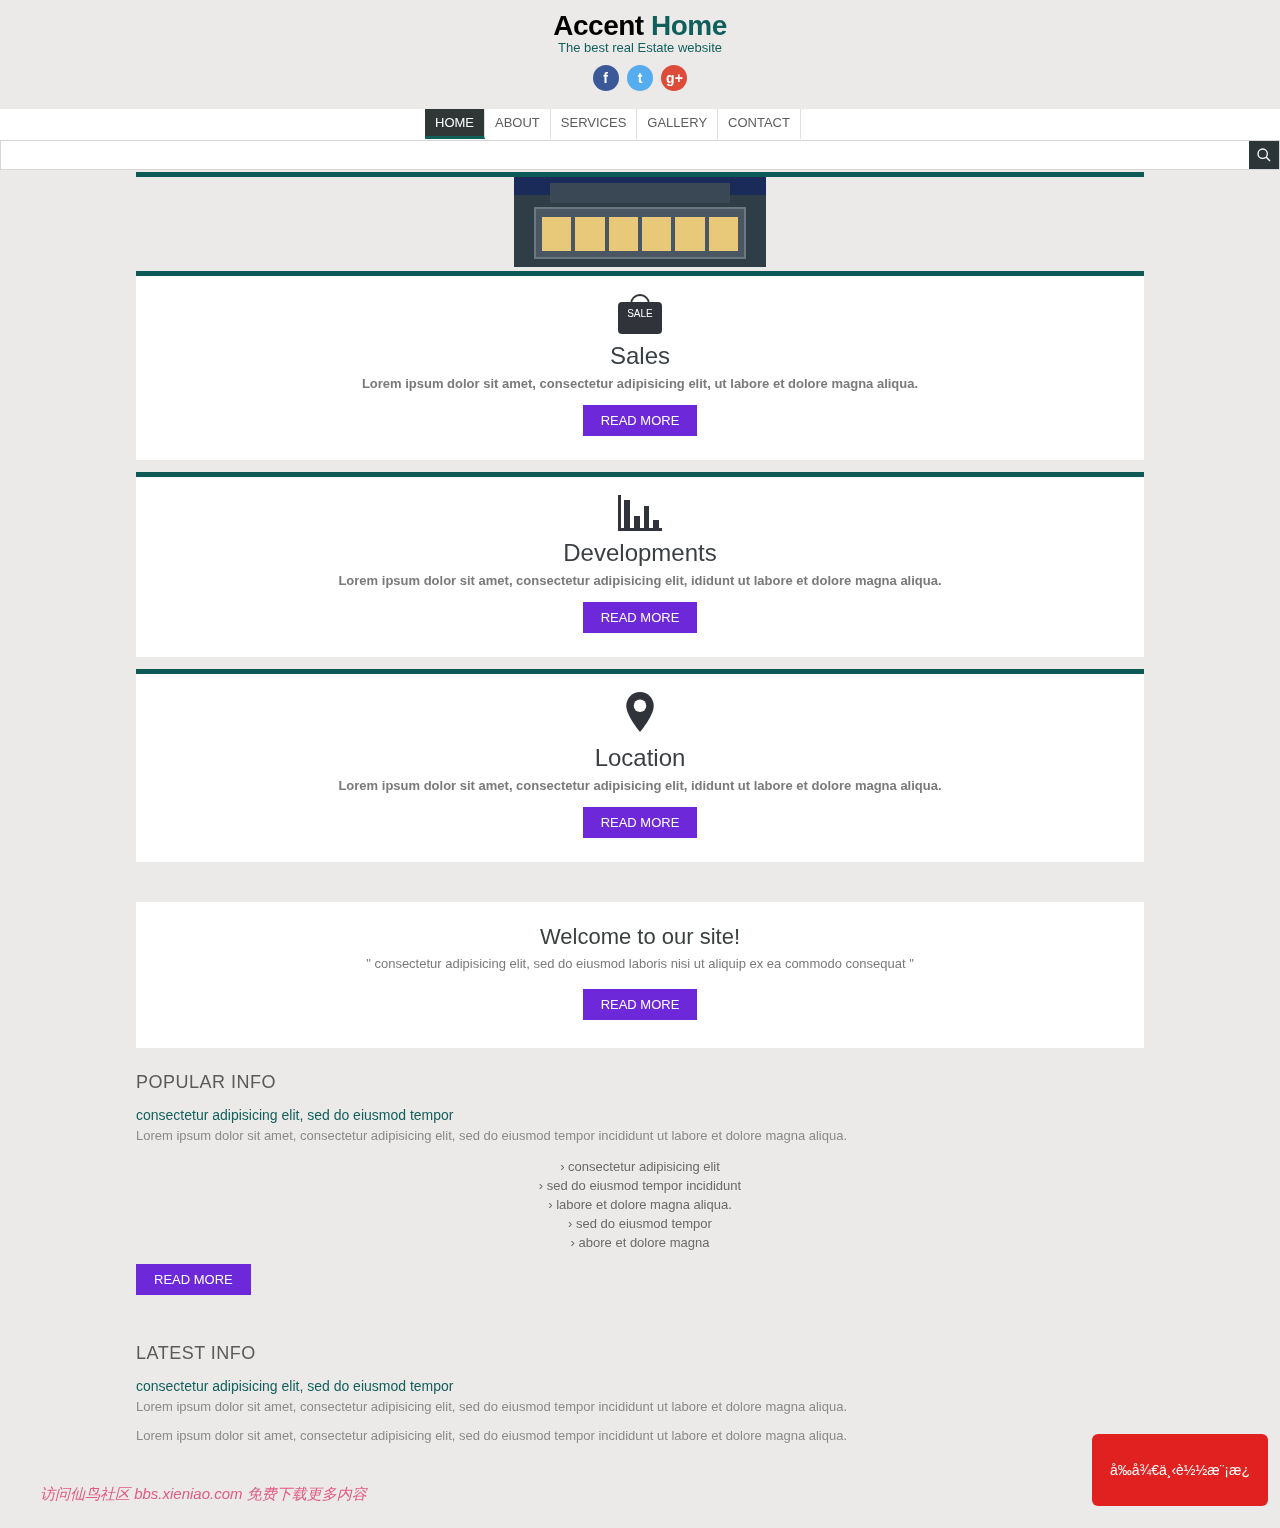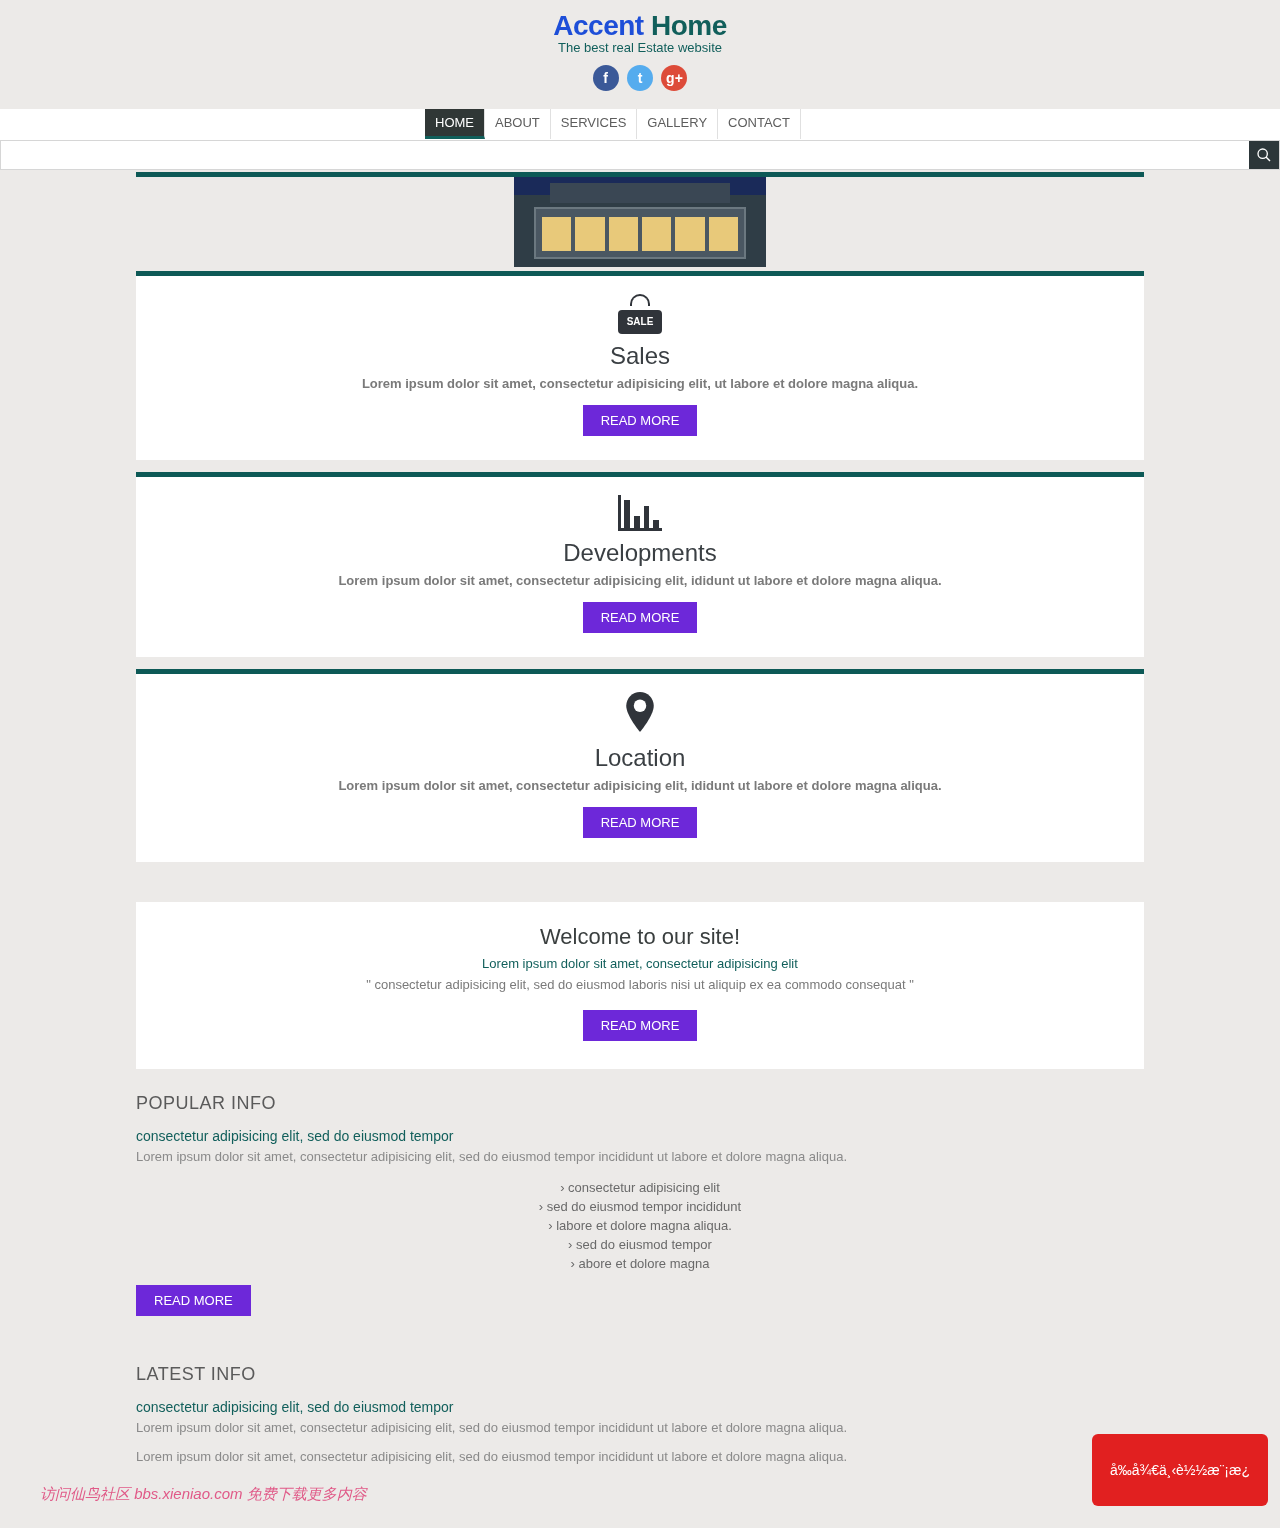--- a/index.html
+++ b/index.html
@@ -1,20 +1,20 @@
 <!DOCTYPE html>
 <html><head>
 <meta charset="utf-8">
 <style>
 * { margin:0; padding:0; box-sizing:border-box; }
 body { font-family: Arial, sans-serif; background:#eceae8; color:#4a4a4a; }
 .container { max-width:1008px; margin:0 auto; }
 .top-header { text-align:center; padding:10px 0 18px; }
 .brand { font-size:28px; font-weight:700; letter-spacing:-.5px; }
-.brand .a1 { color:#1d4ed8; }
+.brand .a1 { color:#000000; }
 .brand .a2 { color:#115f5b; }
 .tagline { color:#115f5b; font-size:13px; margin-top:-2px; }
 .socials { margin-top:10px; }
 .sicon { display:inline-block; width:26px; height:26px; border-radius:50%; margin:0 2px; color:#fff; text-align:center; line-height:26px; font-size:14px; font-weight:700; cursor:pointer; }
 .s-fb { background:#3b5998; }
 .s-tw { background:#55acee; }
 .s-gp { background:#dd4b39; }
 .navbar-wrap { background:#fff; }
 .nav { max-width:430px; margin:0 auto; }
 .nav-row { display:flex; flex-wrap:wrap; }
@@ -46,21 +46,21 @@
 .info-sec p.desc { color:#8a8a8a; font-size:13px; margin-bottom:14px; }
 .info-sec ul { list-style:none;text-align:center; }
 .info-sec li { color:#6a6a6a; font-size:13px; padding:2px 0; }
 .info-sec li::before { content:"› "; }
 .info-sec .btn { margin:12px 0 18px; }
 .latest { margin-top:6px; }
 .floating-badge { position:fixed; right:12px; bottom:22px; background:#e12020; color:#fff; font-size:14px; padding:28px 18px; border-radius:6px; cursor:pointer; }
 .watermark { position:fixed; left:40px; bottom:24px; color:#e05a88; font-size:15px; font-style:italic; pointer-events:none; }
 .sale-tag { width:44px; height:40px; position:relative; }
 .sale-tag .hanger { width:20px; height:12px; border:2px solid #30343a; border-bottom:none; border-radius:10px 10px 0 0; position:absolute; left:50%; top:0; transform:translateX(-50%); }
-.sale-tag .plate { position:absolute; left:0; right:0; bottom:0; height:24px; background:#30343a; border-radius:4px; color:#fff; font-size:10px; text-align:center; line-height:24px; font-weight:700; }
+.sale-tag .plate { position:absolute; left:0; right:0; bottom:0; height:32px; background:#30343a; border-radius:4px; color:#fff; font-size:10px; text-align:center; line-height:24px; font-weight:400; }
 .bars-icon { width:44px; height:36px; display:flex; align-items:flex-end; gap:4px; border-left:3px solid #30343a; border-bottom:3px solid #30343a; padding:0 3px 0 3px; }
 .bars-icon span { width:8px; background:#30343a; }
 .bars-icon span:nth-child(1){height:28px}
 .bars-icon span:nth-child(2){height:12px}
 .bars-icon span:nth-child(3){height:22px}
 .bars-icon span:nth-child(4){height:8px}
 .pin-icon svg { width:30px; height:40px; }
 </style>
 </head>
 <body>
@@ -143,21 +143,20 @@
           </svg>
       </div>
       <h3>Location</h3>
       <p>Lorem ipsum dolor sit amet, consectetur adipisicing elit, ididunt ut labore et dolore magna aliqua.</p>
       <a class="btn" href="#">READ MORE</a>
     </div>
   </div>
 
   <div class="welcome">
     <h2>Welcome to our site!</h2>
-    <div class="sub">Lorem ipsum dolor sit amet, consectetur adipisicing elit</div>
     <div class="quote">" consectetur adipisicing elit, sed do eiusmod laboris nisi ut aliquip ex ea commodo consequat "</div>
     <a class="btn" href="#">READ MORE</a>
   </div>
 
   <div class="info-sec">
     <h3 class="sec-title">POPULAR INFO</h3>
     <h4 class="link-title"><a href="#" style="color:inherit;text-decoration:none">consectetur adipisicing elit, sed do eiusmod tempor</a></h4>
     <p class="desc">Lorem ipsum dolor sit amet, consectetur adipisicing elit, sed do eiusmod tempor incididunt ut labore et dolore magna aliqua.</p>
     <ul>
       <li>consectetur adipisicing elit</li>

